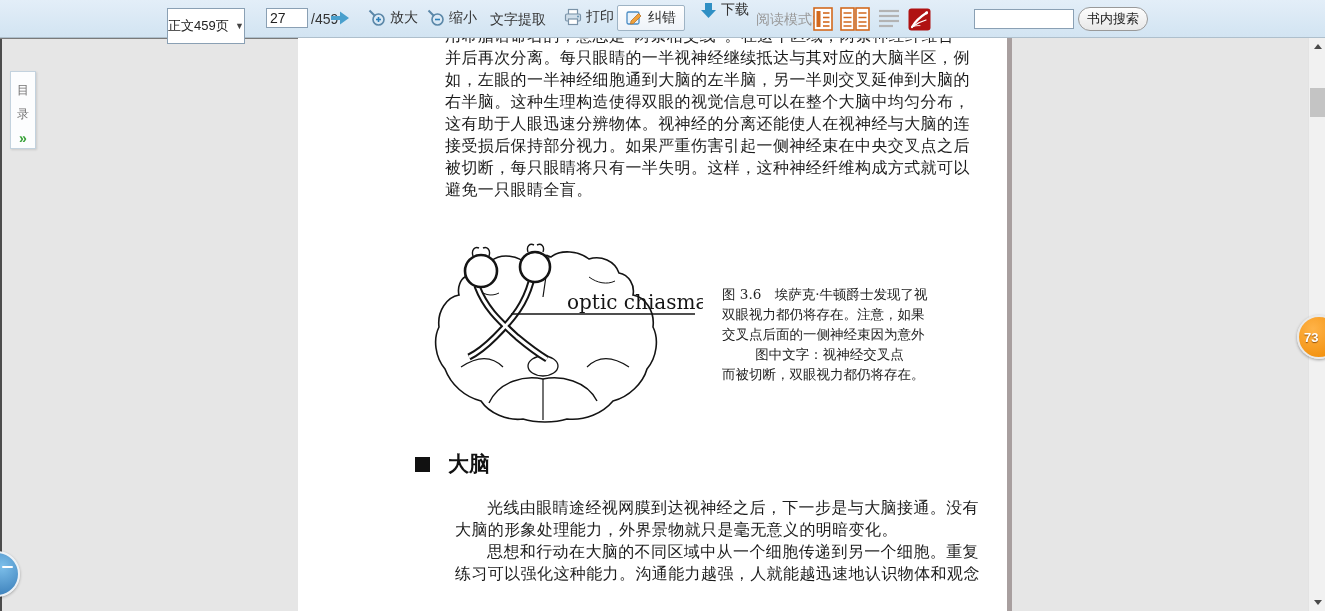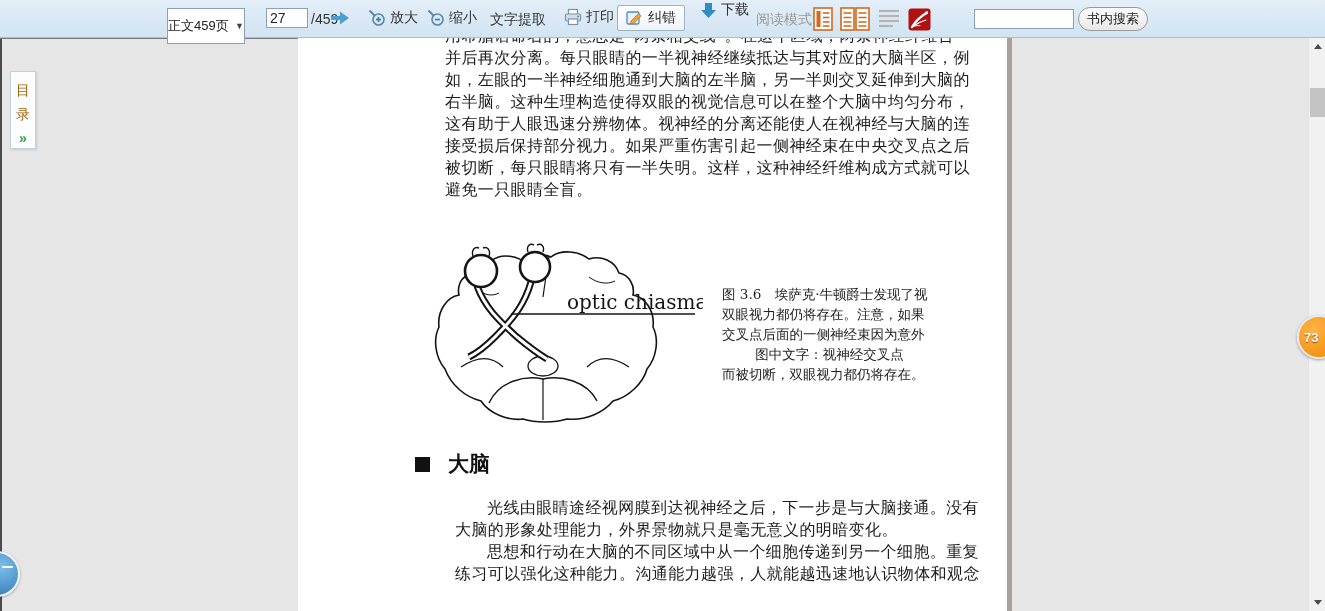--- a/index.html
+++ b/index.html
@@ -35,21 +35,21 @@
              background:#e6e6e6; }
   .edge-left { position:absolute; left:0; top:0; width:2px; height:100%;
                background:#4c4c4c; z-index:6; }
   .topline-left { position:absolute; left:0; top:0; width:298px; height:1px;
                   background:#7a7a7a; z-index:6; }
 
   .toc-panel { position:absolute; left:10px; top:33px; width:26px; height:78px;
                background:#fcfdfe; border:1px solid #c3d2de;
                box-shadow:1px 1px 2px rgba(0,0,0,.12); display:flex;
                flex-direction:column; align-items:center; padding-top:6px; z-index:5; }
-  .toc-label { width:16px; font-size:14px; line-height:24px; color:#a16207;
+  .toc-label { width:16px; font-size:12px; line-height:24px; color:#737373;
                text-align:center; word-break:break-all; }
   .toc-expand { margin-top:4px; color:#39a239; font-size:14px; font-weight:bold;
                 cursor:pointer; }
 
   .page { position:absolute; left:298px; top:0; width:709px; height:573px;
           background:#fff; overflow:hidden; }
   .page-shadow { position:absolute; left:1007px; top:0; width:5px; height:573px;
                  background:#a89f9f; }
 
   

